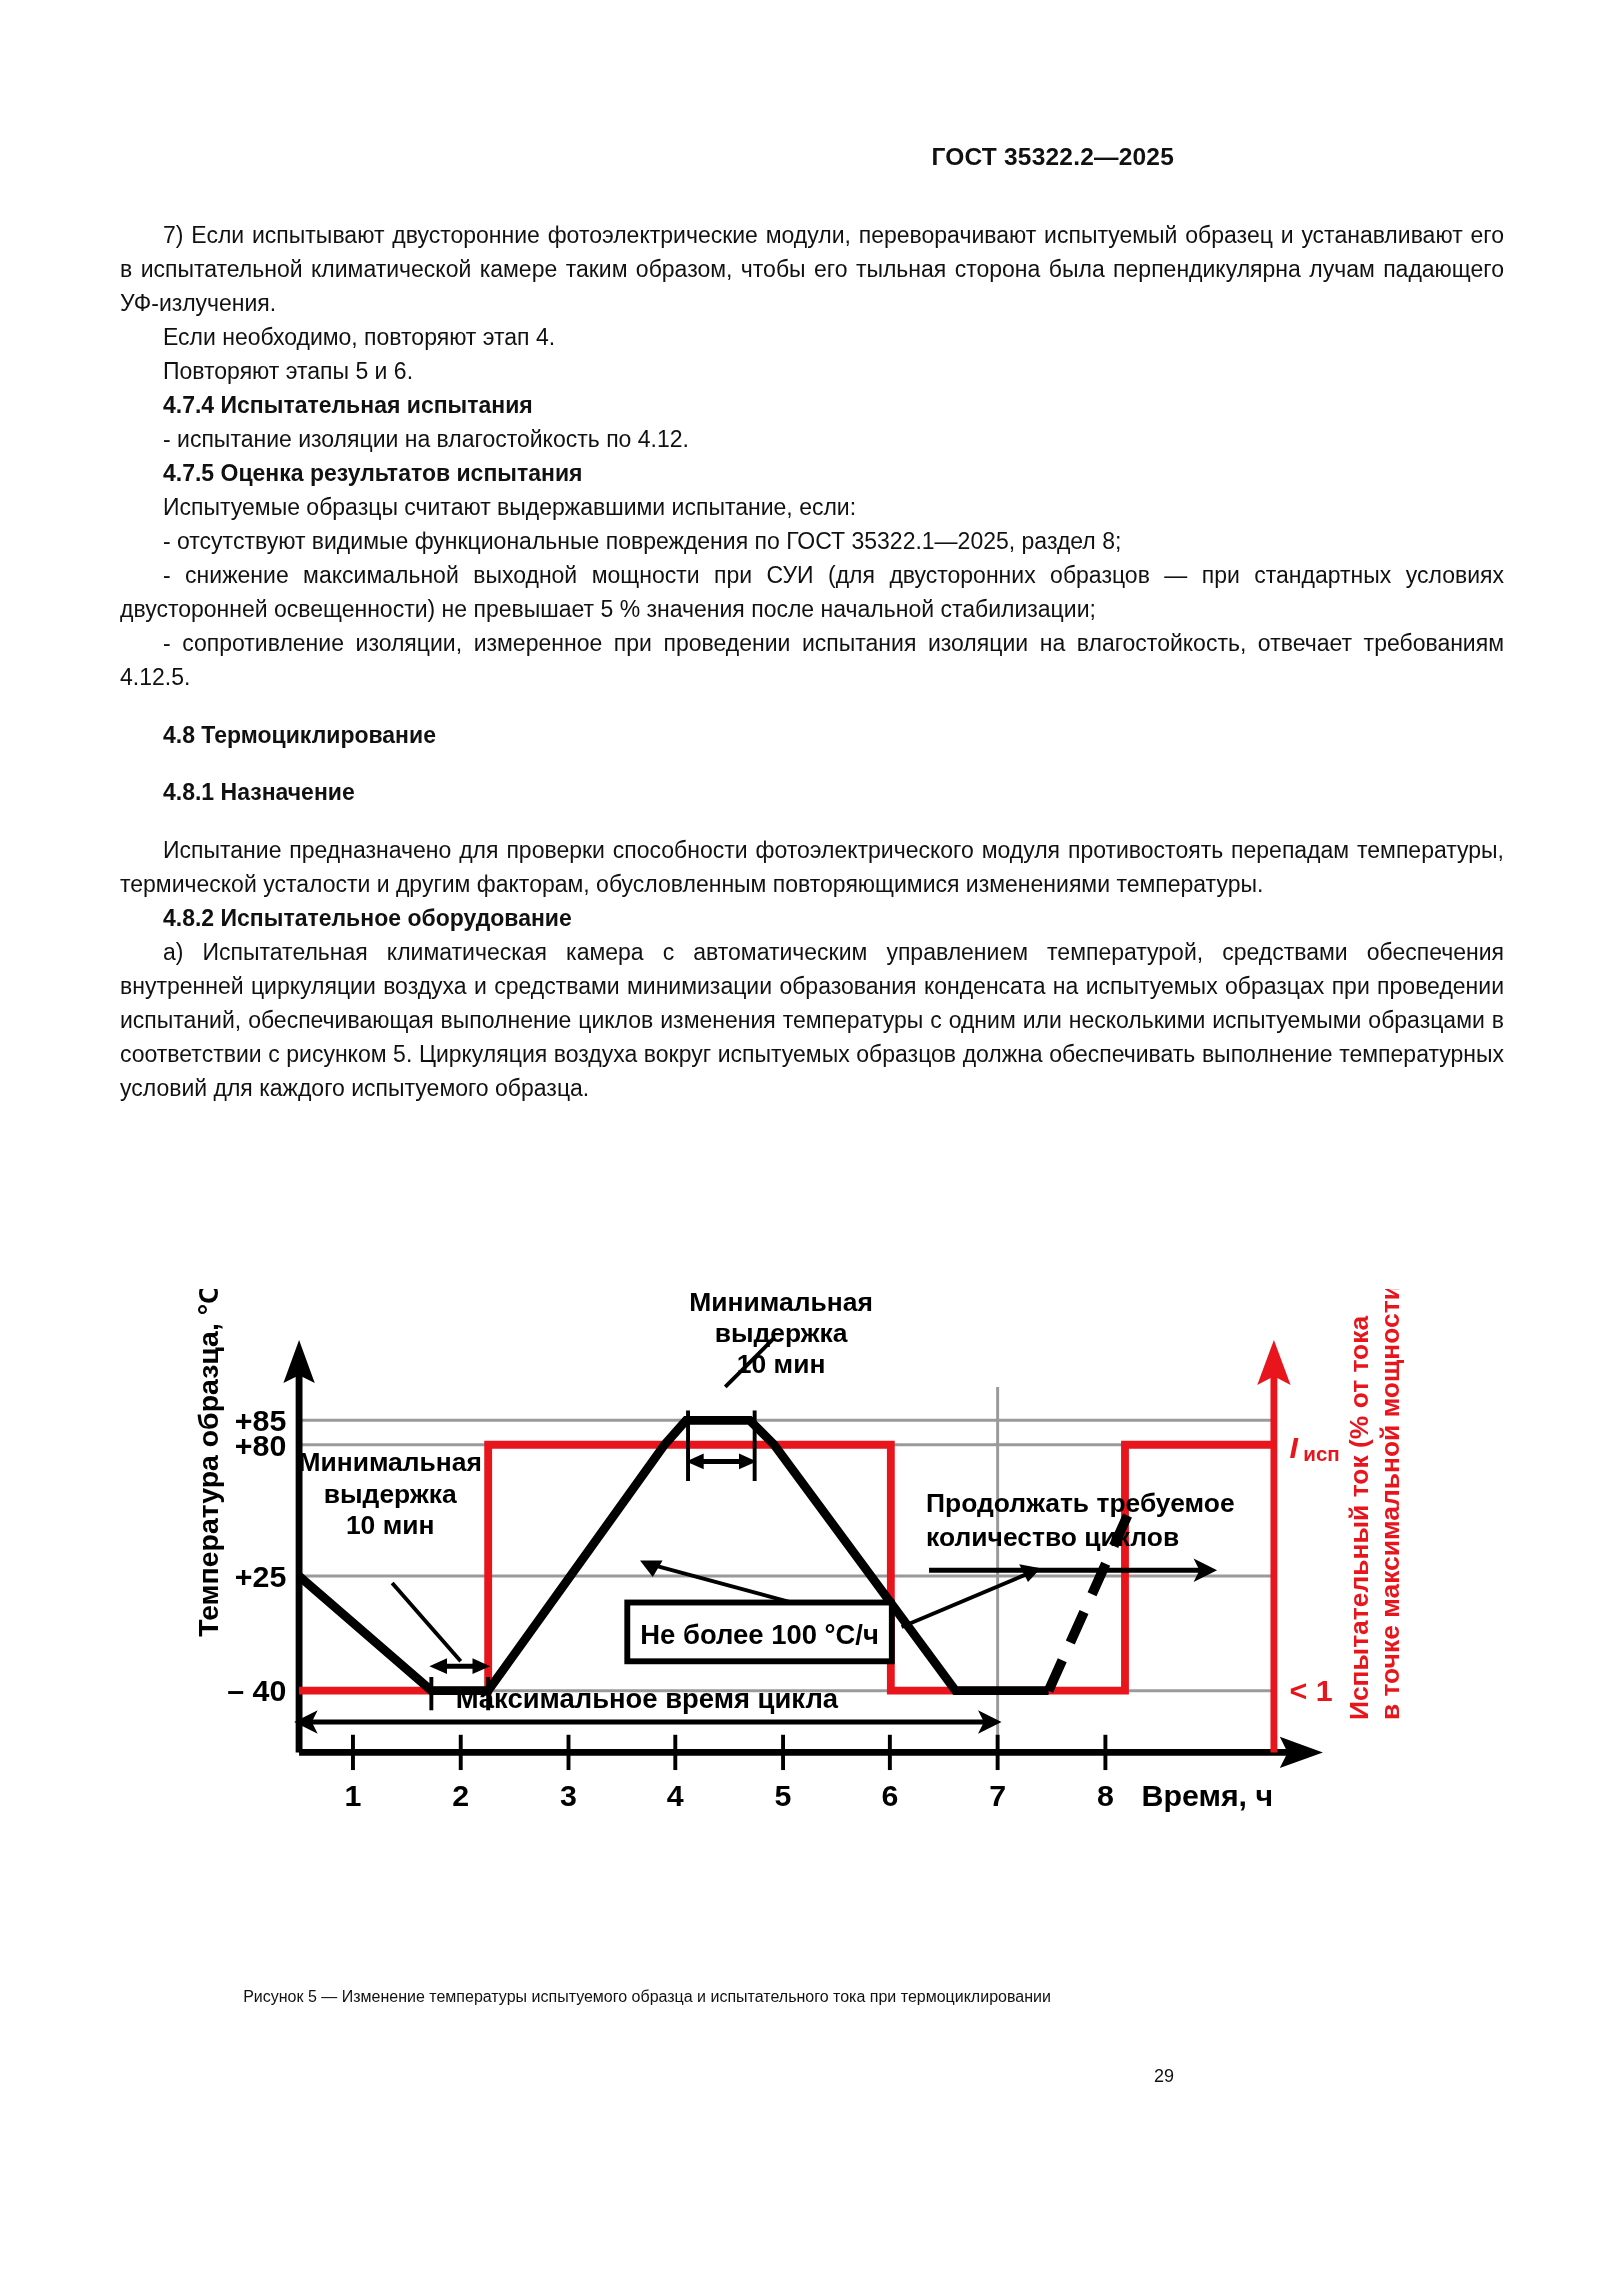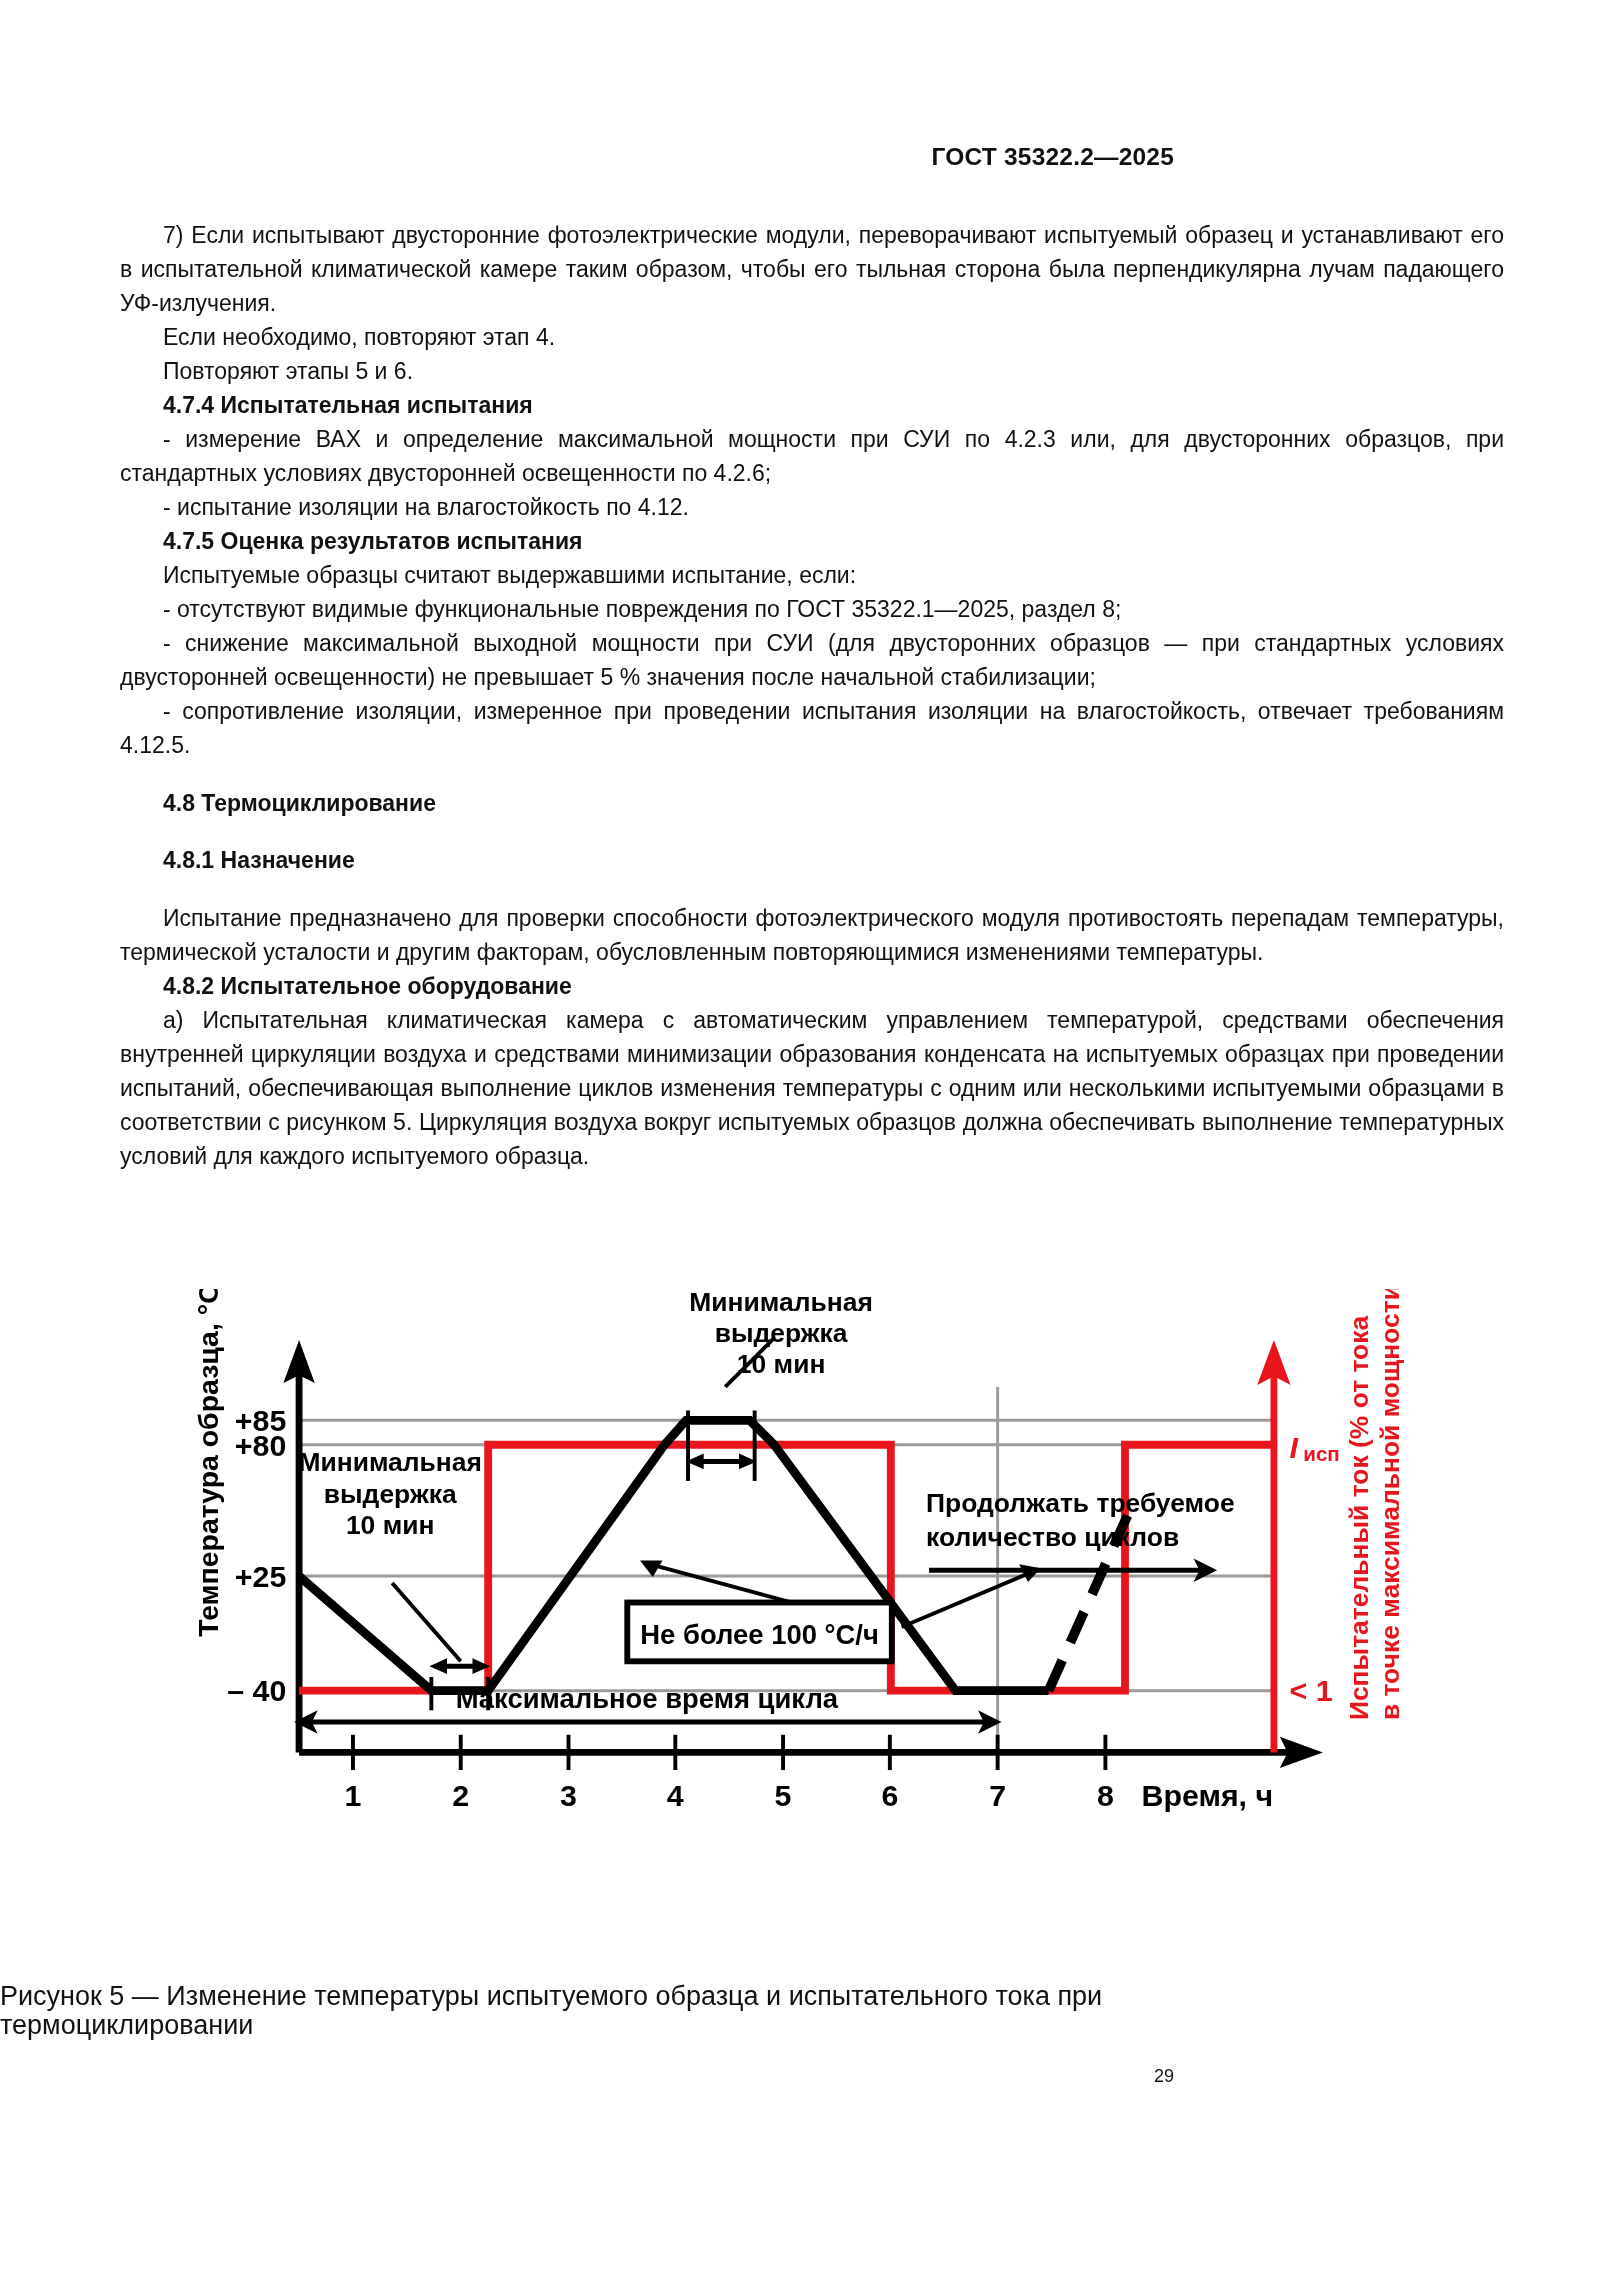--- a/index.html
+++ b/index.html
@@ -30,41 +30,40 @@
   .content h4 { margin:0; font-size:23px; font-weight:bold; text-indent:43px; line-height:34px; }
   .content .gap-before { margin-top:23.5px; }
   .content .gap-after  { margin-bottom:23.5px; }
 
   
   .figure { position:absolute; left:0; top:1289px; width:1621px; height:725px; }
   .figure svg { display:block; }
 
   .caption {
     position:absolute; left:0; right:0; top:1982px;
-    text-align:left; font-size:27px; line-height:29px;
+    text-align:center; font-size:16px; line-height:29px;
   }
 
   .pageno {
     position:absolute; right:120px; top:2066px;
     font-size:18px;
   }
 </style>
 </head>
 <body>
 
 <div class="page">
 
   <div class="header">ГОСТ 35322.2—2025</div>
 
   <div class="content">
     <p>7) Если испытывают двусторонние фотоэлектрические модули, переворачивают испытуемый образец и устанавливают его в испытательной климатической камере таким образом, чтобы его тыльная сторона была перпендикулярна лучам падающего УФ-излучения.</p>
     <p>Если необходимо, повторяют этап 4.</p>
     <p>Повторяют этапы 5 и 6.</p>
     <h4>4.7.4 Испытательная испытания</h4>
-    <p>-  измерение ВАХ и определение максимальной мощности при СУИ по 4.2.3 или, для двусторонних образцов, при стандартных условиях двусторонней освещенности по 4.2.6;</p>
     <p>-  испытание изоляции на влагостойкость по 4.12.</p>
     <h4>4.7.5 Оценка результатов испытания</h4>
     <p>Испытуемые образцы считают выдержавшими испытание, если:</p>
     <p>-  отсутствуют видимые функциональные повреждения по ГОСТ 35322.1—2025, раздел 8;</p>
     <p>-  снижение максимальной выходной мощности при СУИ (для двусторонних образцов — при стандартных условиях двусторонней освещенности) не превышает 5 % значения после начальной стабилизации;</p>
     <p>-  сопротивление изоляции, измеренное при проведении испытания изоляции на влагостойкость, отвечает требованиям 4.12.5.</p>
     <h4 class="gap-before gap-after">4.8 Термоциклирование</h4>
     <h4 class="gap-after">4.8.1 Назначение</h4>
     <p>Испытание предназначено для проверки способности фотоэлектрического модуля противостоять перепадам температуры, термической усталости и другим факторам, обусловленным повторяющимися изменениями температуры.</p>
     <h4>4.8.2 Испытательное оборудование</h4>

